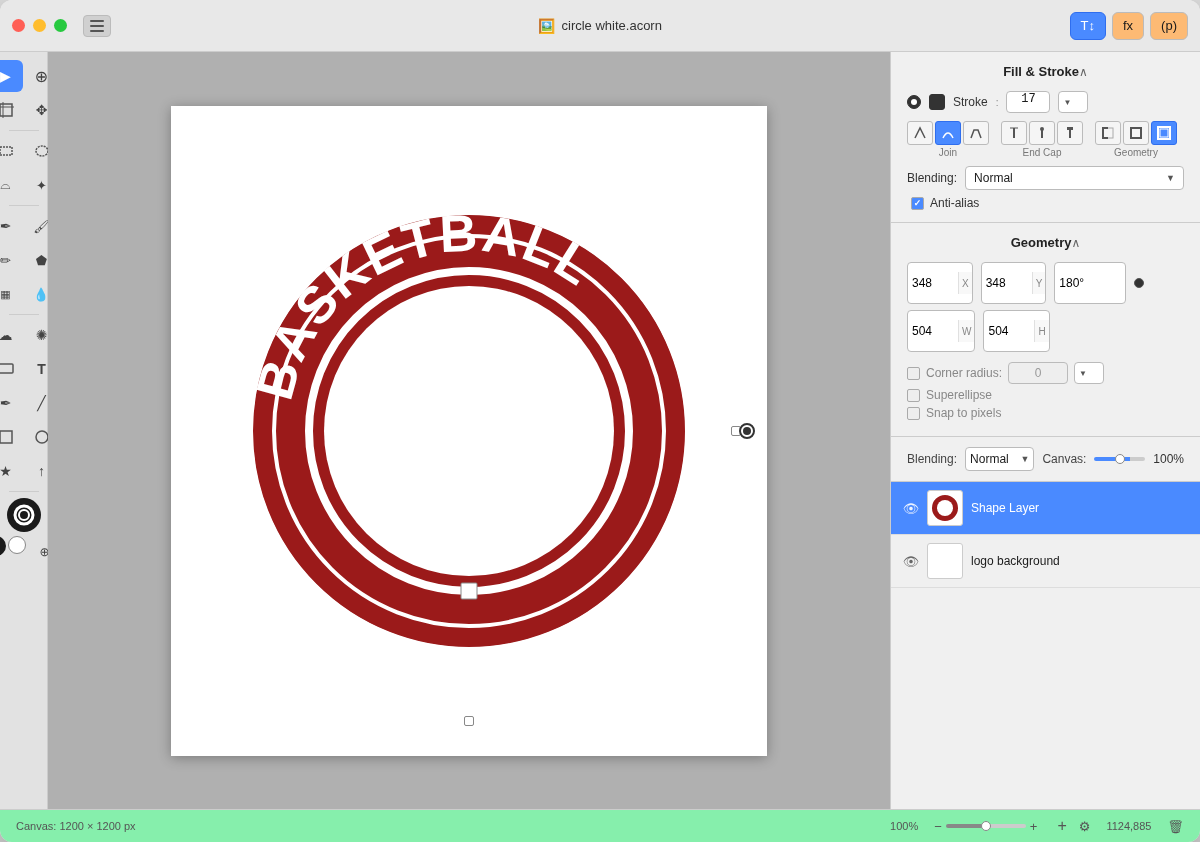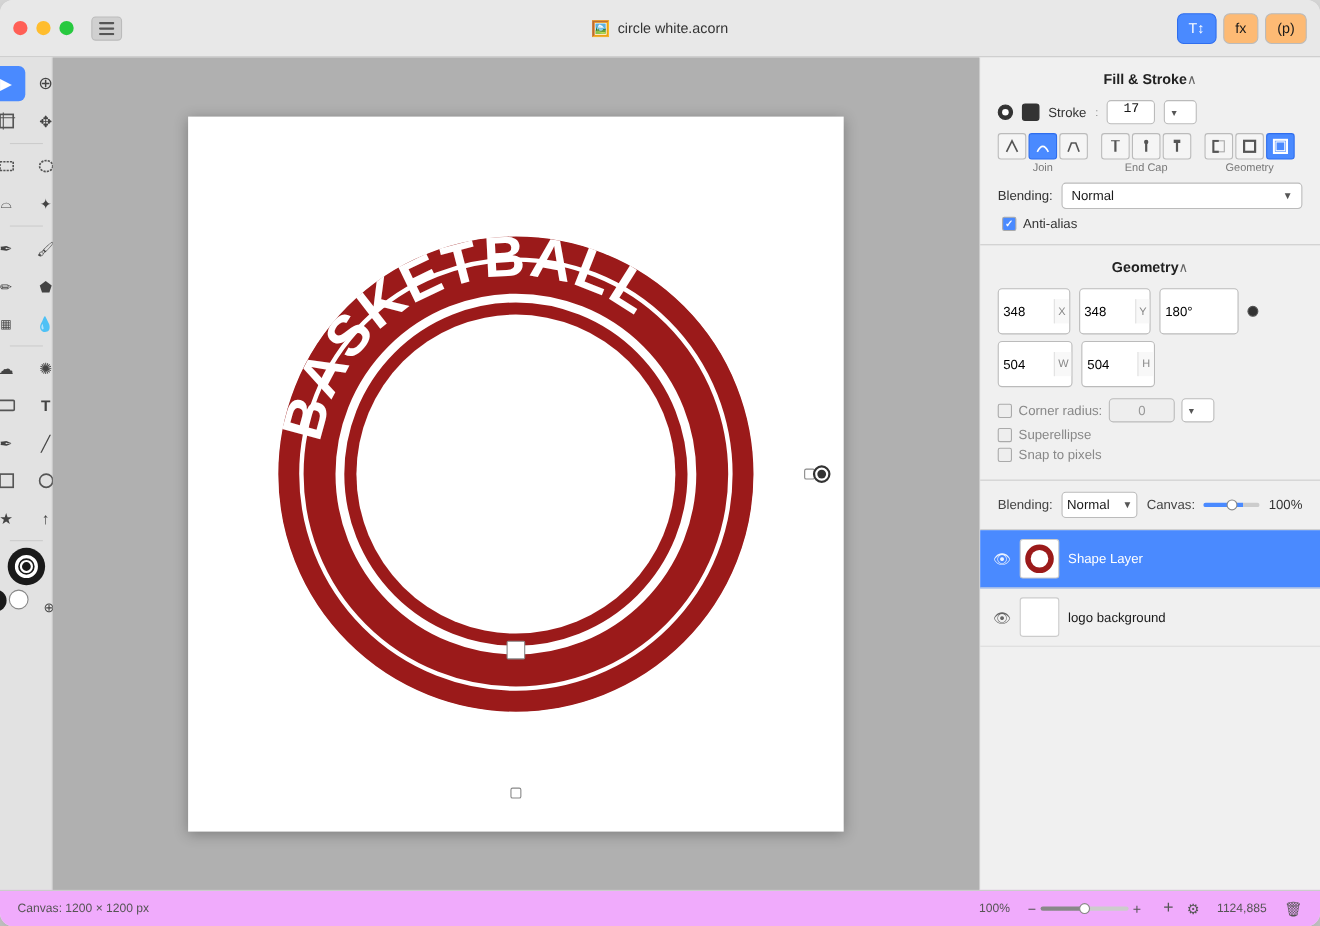--- a/index.html
+++ b/index.html
@@ -448,21 +448,21 @@
       justify-content: center;
     }
     .layer-name {
       font-size: 12px;
       font-weight: 500;
     }
     .layer-item.selected .layer-name { color: white; }
     
     .statusbar {
       height: 30px;
-      background: #f0abfc;
+      background: #86efac;
       border-top: 1px solid #ccc;
       display: flex;
       align-items: center;
       padding: 16px 16px;
       gap: 12px;
       font-size: 11px;
       color: #555;
       flex-shrink: 0;
     }
     .zoom-slider {

